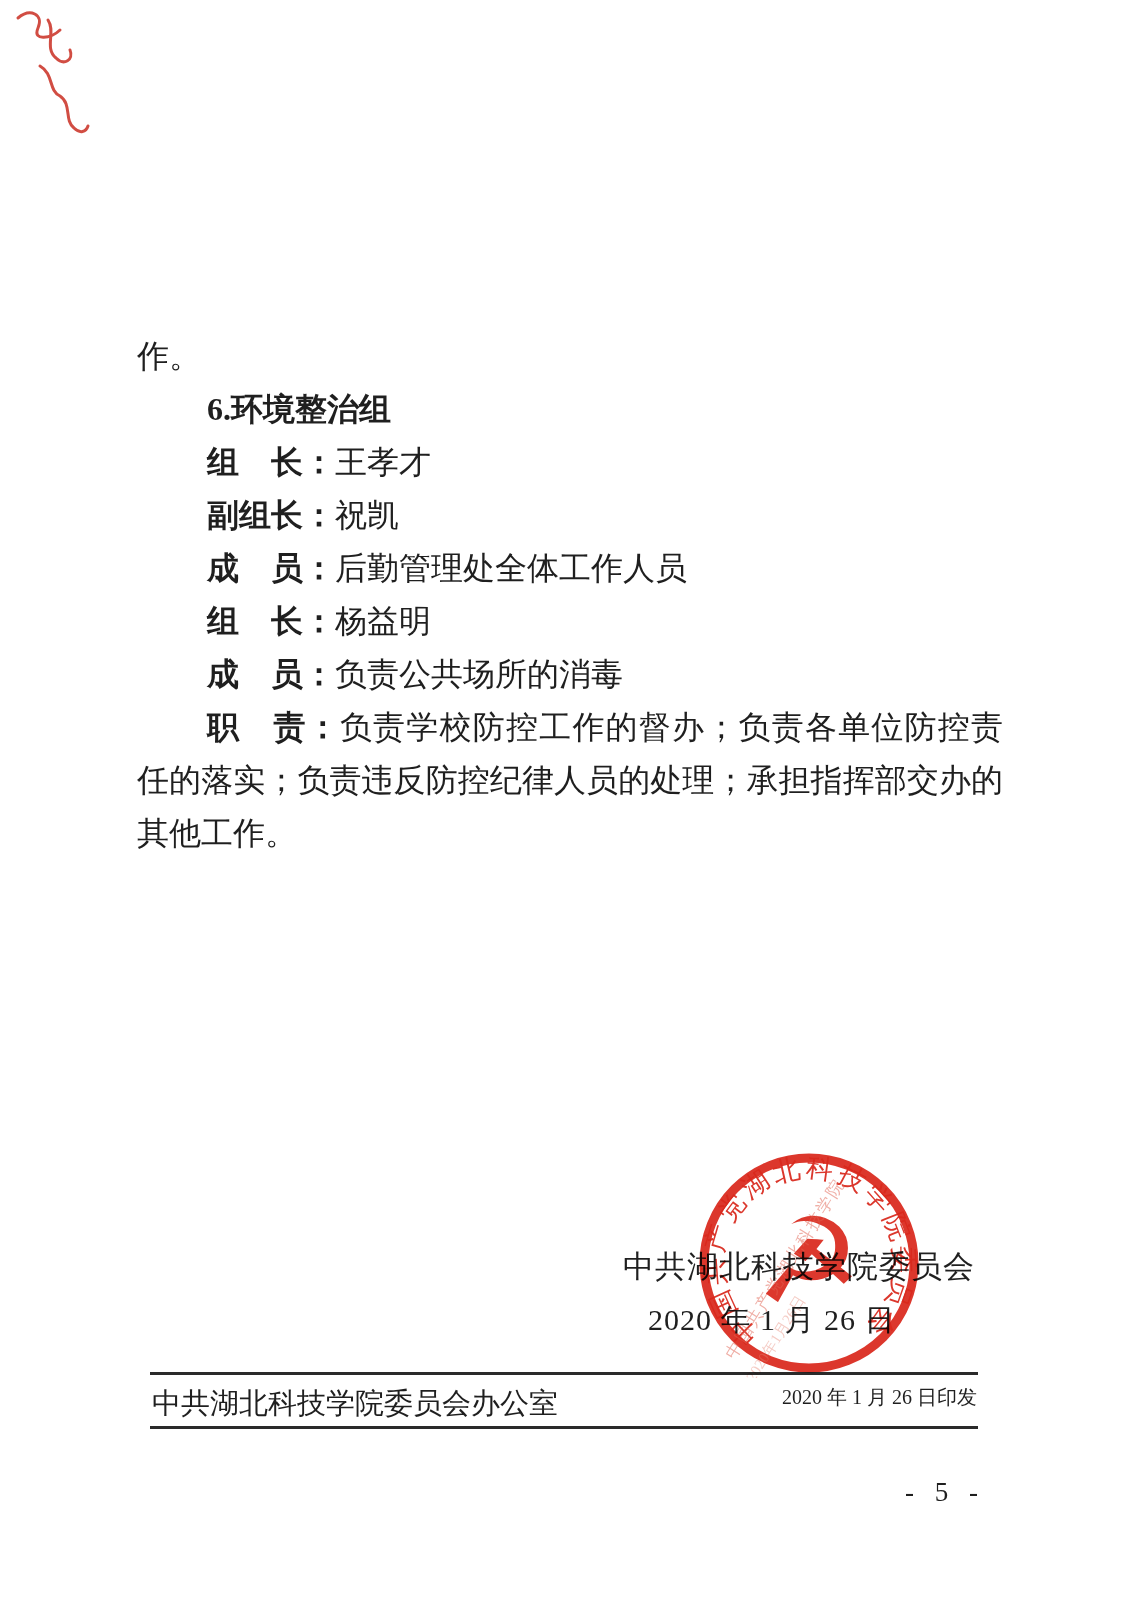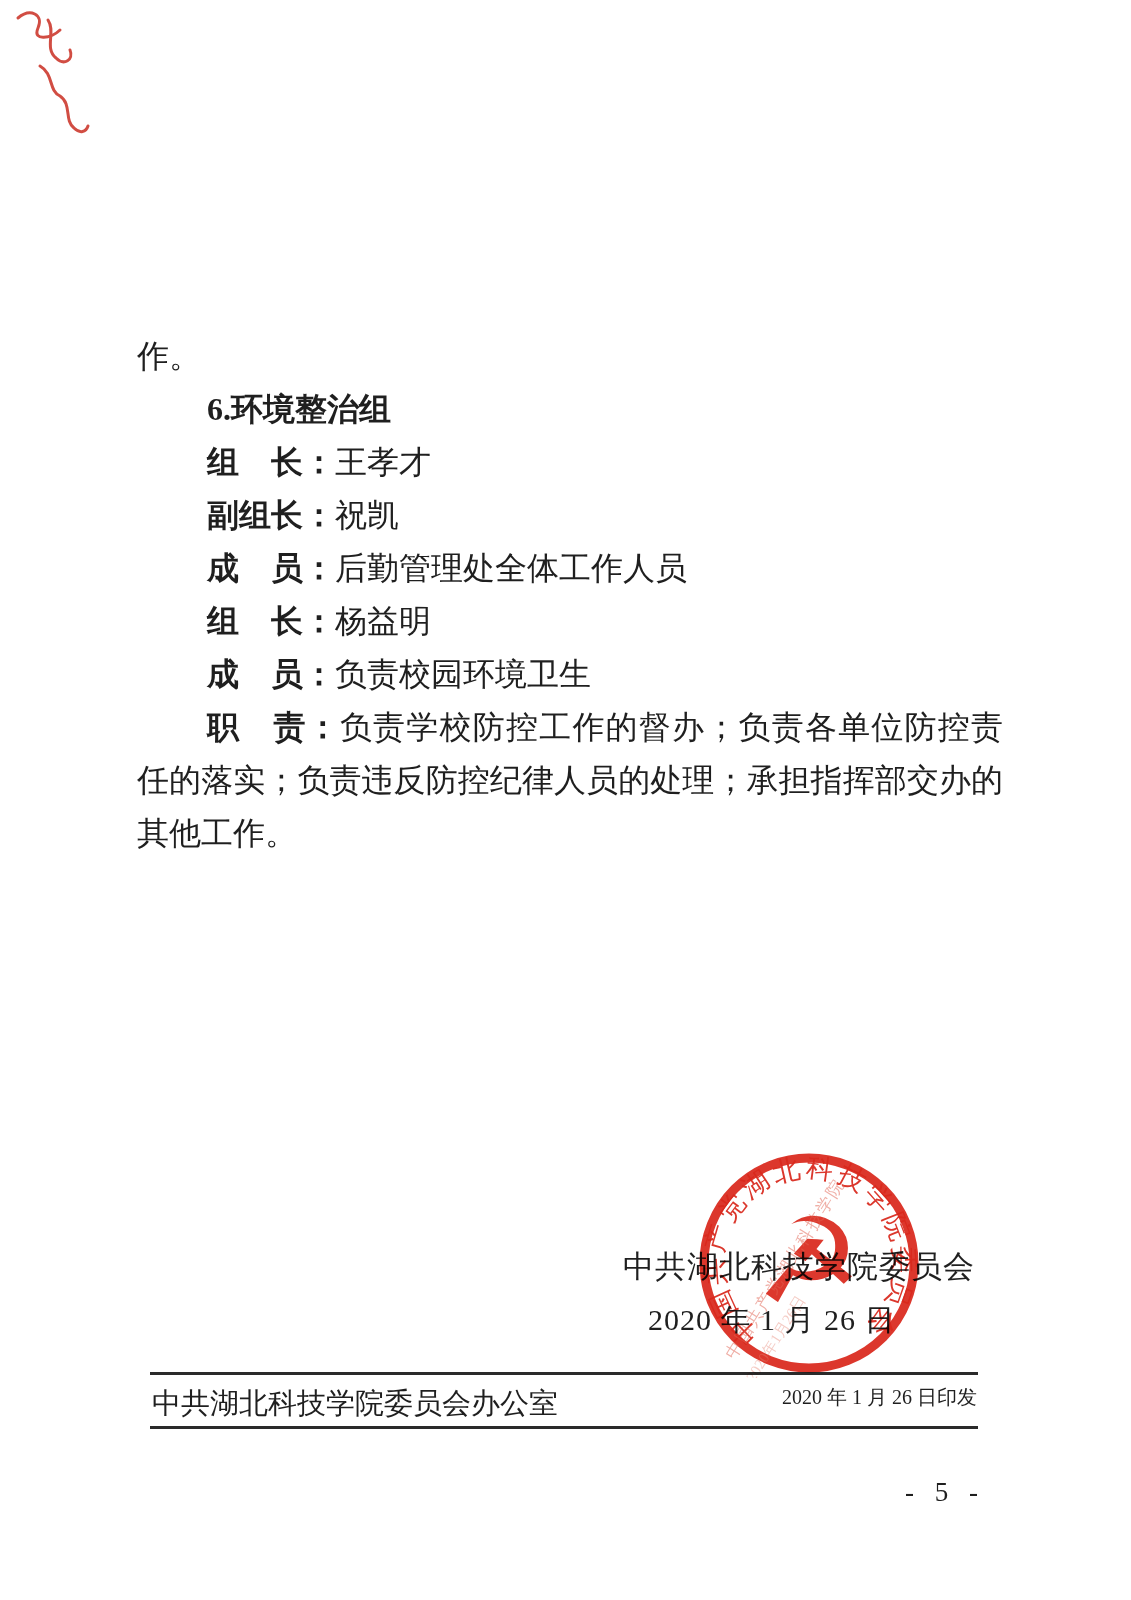--- a/index.html
+++ b/index.html
@@ -89,21 +89,21 @@
 
     <p class="indent"><span class="lbl">副组长：</span><span>祝凯</span></p>
 
     <p class="indent"><span class="lbl">成　员：</span><span>后勤管理处全体工作人员</span></p>
 
 
 
     <p class="indent"><span class="lbl">组　长：</span><span>杨益明</span></p>
 
 
-    <p class="indent"><span class="lbl">成　员：</span><span>负责校园环境卫生</span></p>
+    <p class="indent"><span class="lbl">成　员：</span><span>负责公共场所的消毒</span></p>
 
     <p class="indent"><span class="lbl">职　责：</span><span>负责学校防控工作的督办；负责各单位防控责任的落实；负责违反防控纪律人员的处理；承担指挥部交办的其他工作。</span></p>
   </div>
 
   <div class="sig-issuer">中共湖北科技学院委员会</div>
   <div class="sig-date">2020 年 1 月 26 日</div>
 
   <svg class="seal" width="230" height="230" viewBox="0 0 230 230">
     <defs>
       <path id="sealArc" d="M 65.7 185.4 A 86 86 0 1 1 164.3 185.4" fill="none"></path>

